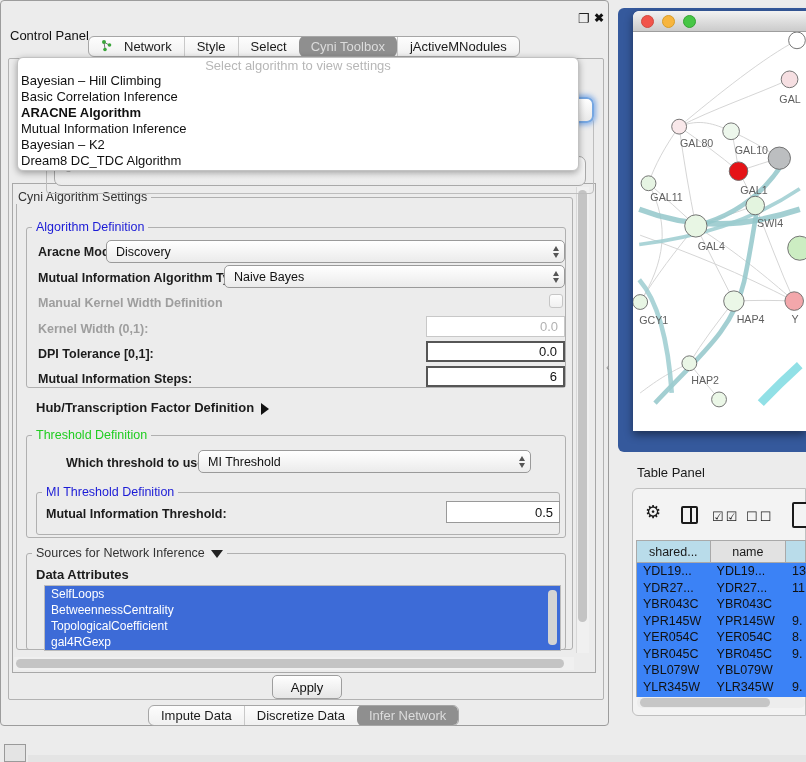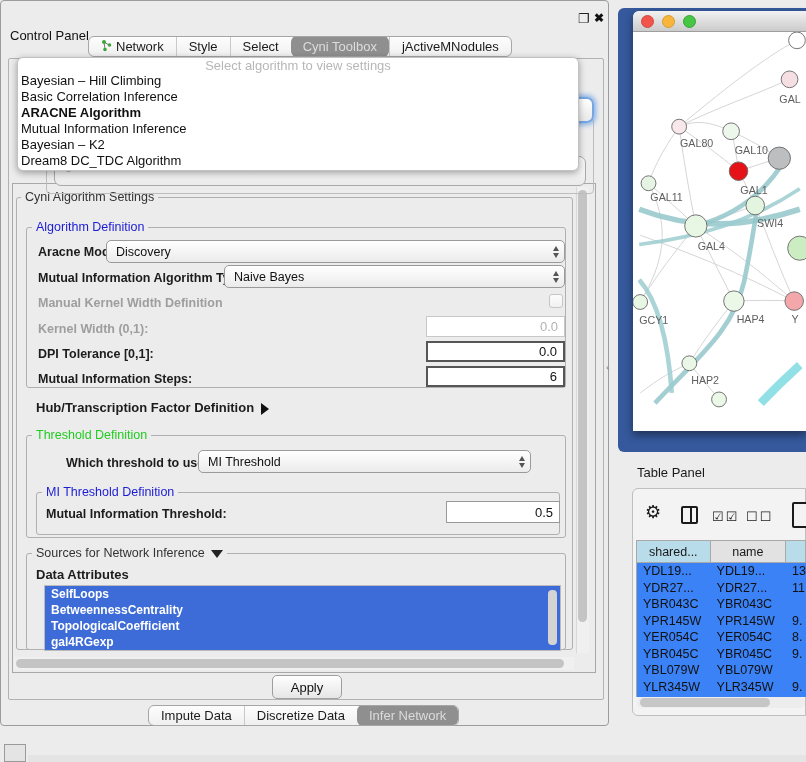--- a/index.html
+++ b/index.html
@@ -8,21 +8,21 @@
   .abs{position:absolute;}
 
   
   #cp-window{left:0;top:8;width:609px;height:726px;border:1px solid #9c9c9c;border-radius:4px;background:#ececec;box-sizing:border-box;}
   #cp-title{left:10px;top:28px;font-size:13px;color:#111;}
   #cp-float{left:578px;top:11px;font-size:13px;color:#222;cursor:default;}
   #cp-close{left:594px;top:11px;font-size:12px;font-weight:bold;color:#111;cursor:default;}
 
   
   .seg-group{display:flex;align-items:stretch;height:21px;border:1px solid #a6a6a6;border-radius:6px;background:linear-gradient(#fdfdfd,#f0f0f0);box-sizing:border-box;overflow:hidden;}
-  .seg{display:flex;align-items:center;gap:4px;padding:0 12px;font-size:13px;color:#1a1a1a;border-left:1px solid #c9c9c9;white-space:nowrap;}
+  .seg{display:flex;align-items:center;gap:12px;padding:0 12px;font-size:13px;color:#1a1a1a;border-left:1px solid #c9c9c9;white-space:nowrap;}
   .seg:first-child{border-left:none;}
   .seg.selected{background:#8f8f8f;color:#dcdcdc;border-left:none;border-radius:6px;margin:-1px 0;}
   #top-tabs{left:88px;top:36px;}
   #bottom-tabs{left:148px;top:705px;}
 
   
   #content-panel{left:8px;top:58px;width:596px;height:642px;border:1px solid #b2b2b2;background:#ececec;box-sizing:border-box;border-radius:2px;}
 
   
   #hidden-group{left:46px;top:118px;width:548px;height:76px;border:1px solid #bdbdbd;border-radius:4px;box-sizing:border-box;z-index:2;}
@@ -42,21 +42,21 @@
   .vthumb{left:578px;top:190px;width:9px;height:432px;background:#c4c4c4;border-radius:4.5px;}
   .hscroll{left:14px;top:657px;width:560px;height:13px;background:#f0f0f0;}
   .hthumb{left:16px;top:659px;width:548px;height:9px;background:#c4c4c4;border-radius:4.5px;}
 
   
   .gbox{border:1px solid #b0b0b0;border-radius:3px;box-sizing:border-box;}
   .glegend{position:absolute;font-size:12.5px;background:#ececec;padding:0 4px;color:#333;white-space:nowrap;}
   .glegend.blue{color:#1b1bd6;}
   .glegend.green{color:#21cd21;}
   #group-cyni{left:16px;top:197px;width:557px;height:453px;}
-  #leg-cyni{left:21px;top:190px;}
+  #leg-cyni{left:14px;top:190px;}
   #group-algo{left:26px;top:227px;width:540px;height:161px;}
   #leg-algo{left:32px;top:220px;}
   #group-threshold{left:26px;top:435px;width:540px;height:103px;}
   #leg-threshold{left:32px;top:428px;}
   #group-mi{left:36px;top:492px;width:524px;height:43px;}
   #leg-mi{left:42px;top:485px;}
   #group-sources{left:26px;top:553px;width:540px;height:97px;}
   #leg-sources{left:32px;top:546px;}
 
   .flabel{position:absolute;font-size:12.5px;font-weight:bold;color:#1c1c1c;white-space:nowrap;}
@@ -76,21 +76,21 @@
   .tfield.disabled{border:1px solid #c8c8c8;}
   .tfield.disabled .val{color:#b2b2b2;}
 
   .checkbox{position:absolute;width:14px;height:14px;border:1px solid #c6c6c6;border-radius:3px;background:linear-gradient(#fdfdfd,#f0f0f0);box-sizing:border-box;}
 
   .arrow-right{display:inline-block;width:0;height:0;border-top:6px solid transparent;border-bottom:6px solid transparent;border-left:8px solid #111;vertical-align:middle;margin-left:7px;}
   .arrow-down{display:inline-block;width:0;height:0;border-left:6px solid transparent;border-right:6px solid transparent;border-top:8px solid #222;vertical-align:middle;margin-left:6px;}
 
   
   #attr-list{left:44px;top:585px;width:517px;height:66px;background:#fff;border:1px solid #bbb;box-sizing:border-box;overflow:hidden;}
-  .attr-item{height:16px;line-height:16px;font-size:12px;color:#fff;background:#3d6bd7;padding-left:6px;white-space:nowrap;font-weight:bold;}
+  .attr-item{height:16px;line-height:16px;font-size:12px;color:#fff;background:#3d6bd7;padding-left:6px;white-space:nowrap;}
   #attr-extra{height:6px;background:#3d6bd7;}
   #attr-thumb{position:absolute;right:3px;top:4px;width:9px;height:55px;background:#d4d4d4;border-radius:4px;}
 
   #apply-btn{left:272px;top:675px;width:68px;height:22px;border:1px solid #9e9e9e;border-radius:5px;background:linear-gradient(#fefefe,#e6e6e6);font-size:13px;color:#111;display:flex;align-items:center;justify-content:center;}
 
   
   #net-frame{left:618px;top:8px;width:188px;height:444px;background:#35599c;border-radius:6px 0 0 6px;}
   #net-window{left:633px;top:11px;width:173px;height:420px;background:#fff;border-radius:6px 0 0 0;box-shadow:0 4px 9px rgba(0,0,0,.45);overflow:hidden;}
   #net-titlebar{height:20px;background:linear-gradient(#f2f2f2,#cbcbcb);border-bottom:1px solid #9e9e9e;display:flex;align-items:center;padding-left:8px;gap:8px;border-radius:6px 0 0 0;}
   .tlight{width:13px;height:13px;border-radius:50%;box-sizing:border-box;}

